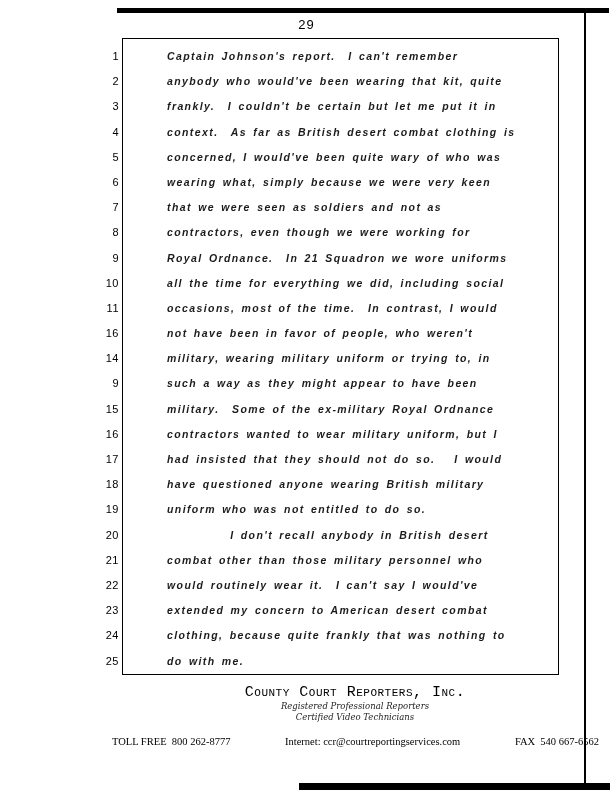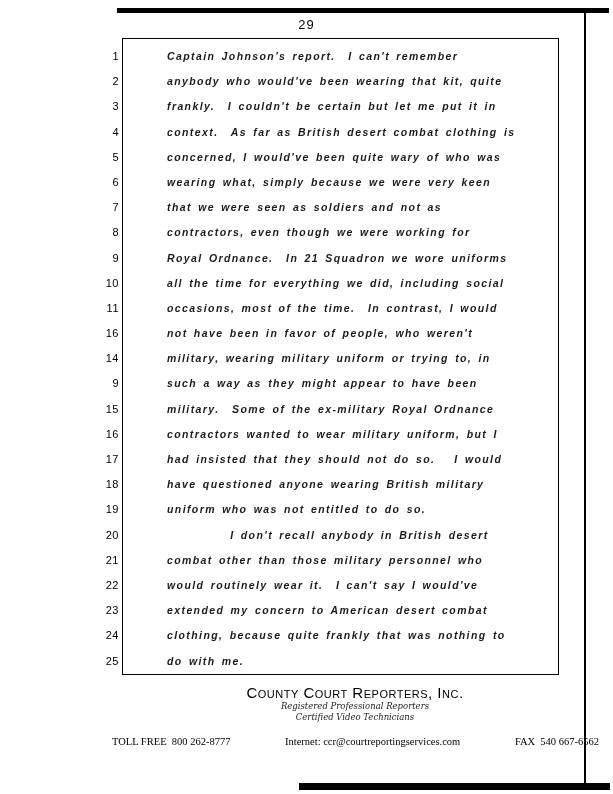--- a/index.html
+++ b/index.html
@@ -76,21 +76,21 @@
 
   
   #footer {
     position: absolute;
     left: 100px; top: 684px;
     width: 510px;
     text-align: center;
   }
 
   #company-name {
-    font-family: Liberation Sans, sans-serif;
+    font-family: Liberation Mono, monospace;
     font-variant: small-caps;
     font-size: 15px;
     letter-spacing: 0.5px;
     color: #000;
   }
 
   .footer-script {
     font-family: "DejaVu Serif", serif;
     font-style: italic;
     font-size: 8.5px;

